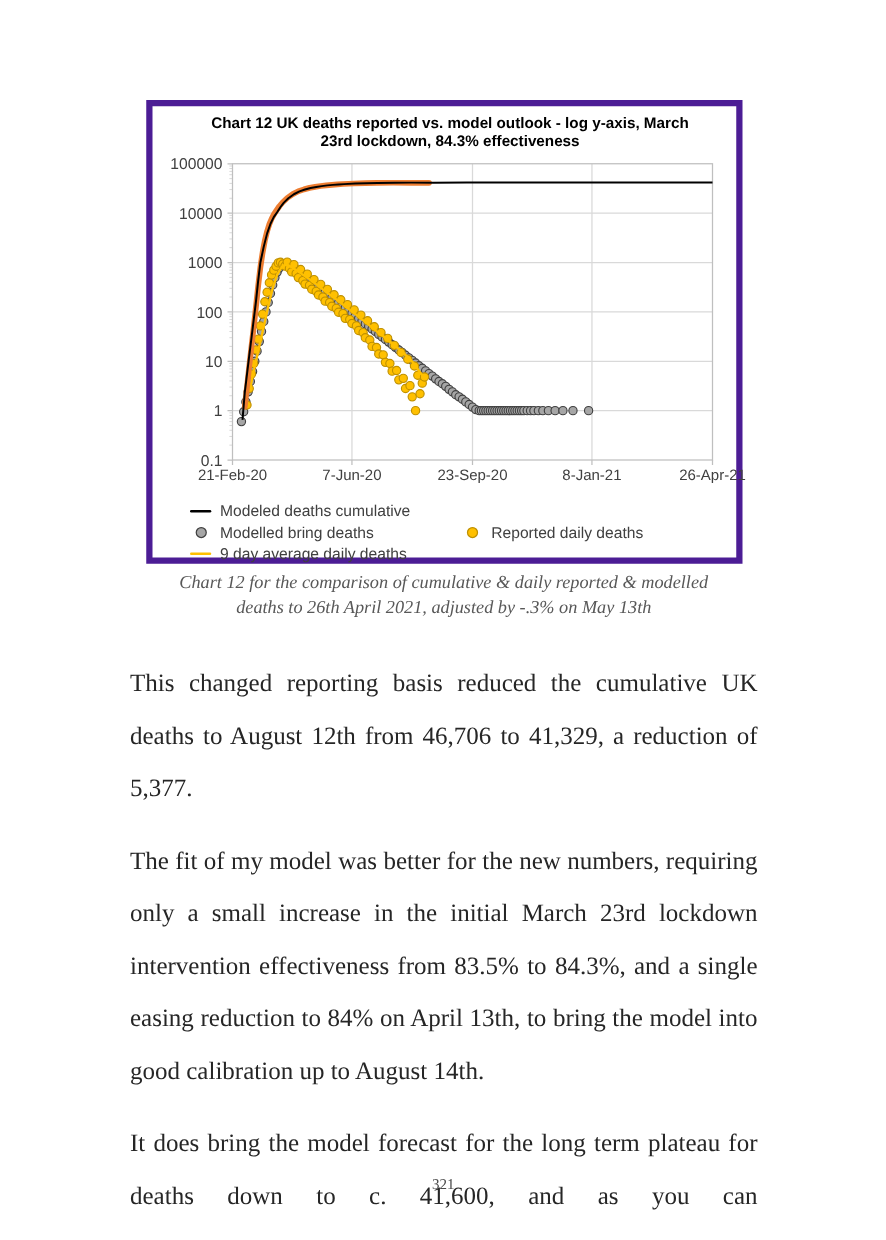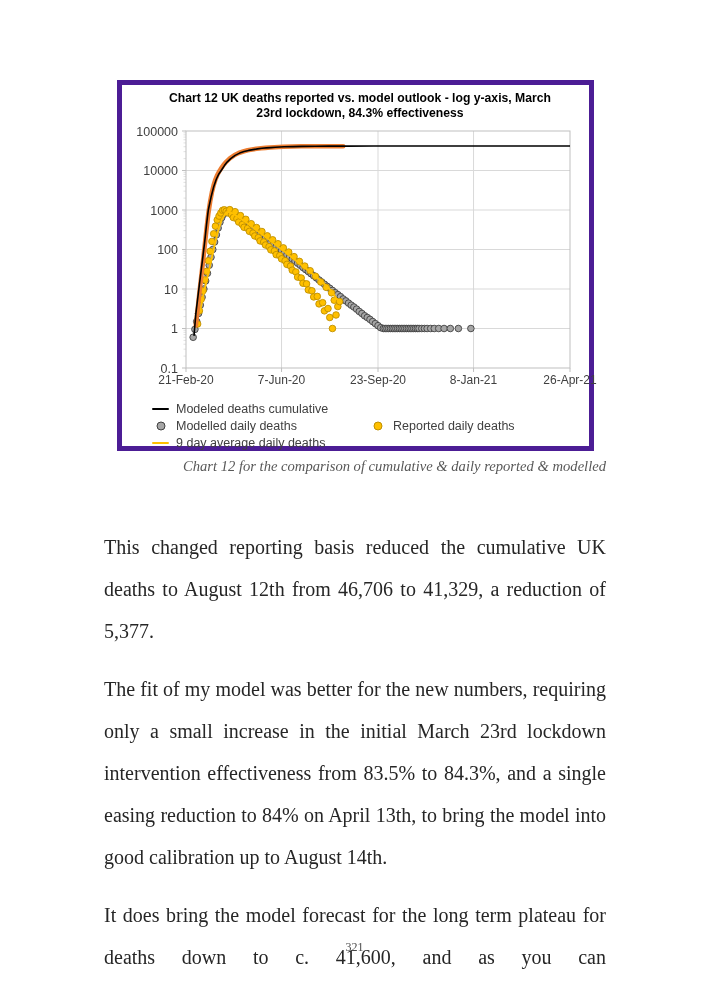--- a/index.html
+++ b/index.html
@@ -9,21 +9,21 @@
           border:5px solid #4c1d95;background:#fff;}
   .figure svg{position:absolute;left:0;top:0;}
   svg text{font-family:"Liberation Sans",sans-serif;}
   .chart-title{font-weight:bold;font-size:12.2px;fill:#000;}
   .lg-item{position:absolute;display:flex;align-items:center;height:16px;
            font-family:"Liberation Sans",sans-serif;font-size:12.5px;color:#404040;white-space:nowrap;text-align:center;}
   .lg-marker{position:relative;width:17px;height:16px;margin-right:7px;flex:0 0 auto;}
   .lg-line{position:absolute;left:0;right:0;top:6.8px;height:2.6px;border-radius:1px;}
   .lg-dot{position:absolute;left:50%;top:50%;transform:translate(-50%,-50%);width:9px;height:9px;
           border-radius:50%;box-sizing:border-box;}
-  .caption{position:absolute;left:104px;width:502px;top:456px;text-align:right;font-style:italic;
+  .caption{position:absolute;left:104px;width:502px;top:456px;text-align:center;font-style:italic;
            font-size:14.6px;line-height:20px;color:#585858;font-family:Liberation Serif, serif;}
   .bodytext{position:absolute;left:104px;width:502px;top:526px;font-size:20px;line-height:42px;
             color:#262626;text-align:justify;}
   .bodytext p{margin:0 0 16px 0;}
   .bodytext p.cont{text-align-last:justify;}
   .pagenum{position:absolute;left:0;width:709px;top:940px;text-align:center;font-size:12px;color:#4a4a4a;}
 </style>
 </head>
 <body>
 
@@ -312,38 +312,39 @@
     <div class="lg-item" style="left:30px;top:316px">
       <span class="lg-marker">
           <span class="lg-line" style="background: rgb(0, 0, 0); display: block;"></span>
         </span>
       <span>Modeled deaths cumulative</span>
     </div>
     <div class="lg-item" style="left:30px;top:333px">
       <span class="lg-marker">
           <span class="lg-dot" style="background: rgb(166, 166, 166); border: 1px solid rgb(64, 64, 64); display: block;"></span>
         </span>
-      <span>Modelled daily deaths</span>
+      <span>Modelled bring deaths</span>
     </div>
     <div class="lg-item" style="left:247px;top:333px">
       <span class="lg-marker">
           <span class="lg-dot" style="background: rgb(255, 192, 0); border: 1px solid rgb(191, 144, 0); display: block;"></span>
         </span>
       <span>Reported daily deaths</span>
     </div>
     <div class="lg-item" style="left:30px;top:350px">
       <span class="lg-marker">
           <span class="lg-line" style="background: rgb(255, 192, 0); display: block;"></span>
         </span>
       <span>9 day average daily deaths</span>
     </div>
   </div>
 
   <div class="caption">
     <div>Chart 12 for the comparison of cumulative &amp; daily reported &amp; modelled</div>
+    <div>deaths to 26th April 2021, adjusted by -.3% on May 13th</div>
   </div>
 
   <div class="bodytext">
     <p>This changed reporting basis reduced the cumulative UK deaths to August 12th from 46,706 to 41,329, a reduction of 5,377.</p>
     <p>The fit of my model was better for the new numbers, requiring only a small increase in the initial March 23rd lockdown intervention effectiveness from 83.5% to 84.3%, and a single easing reduction to 84% on April 13th, to bring the model into good calibration up to August 14th.</p>
     <p class="cont">It does bring the model forecast for the long term plateau for deaths down to c. 41,600, and as you can</p>
   </div>
 
   <div class="pagenum">321</div>
 </div>

